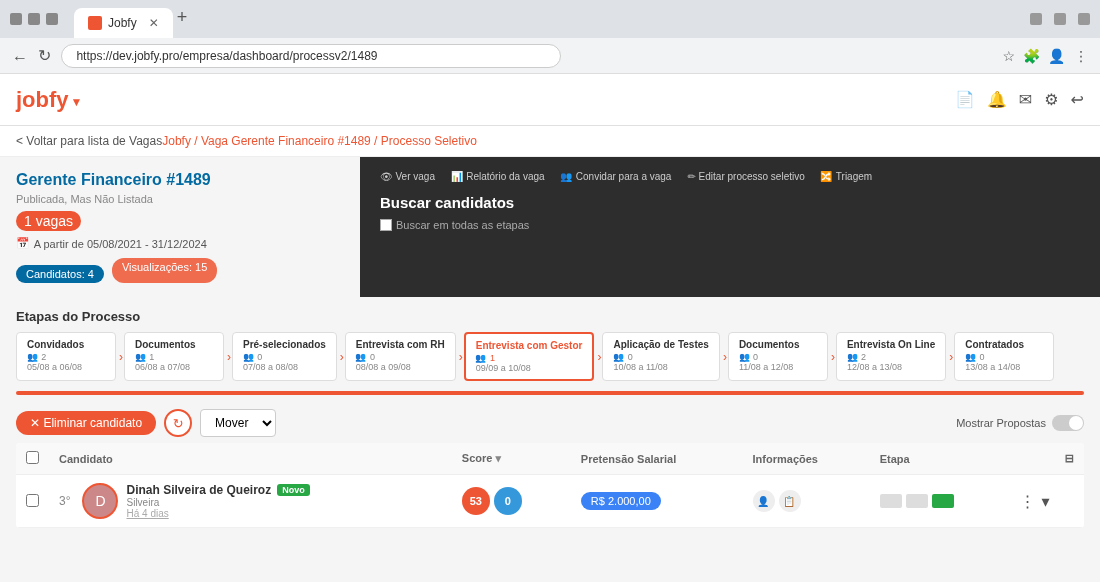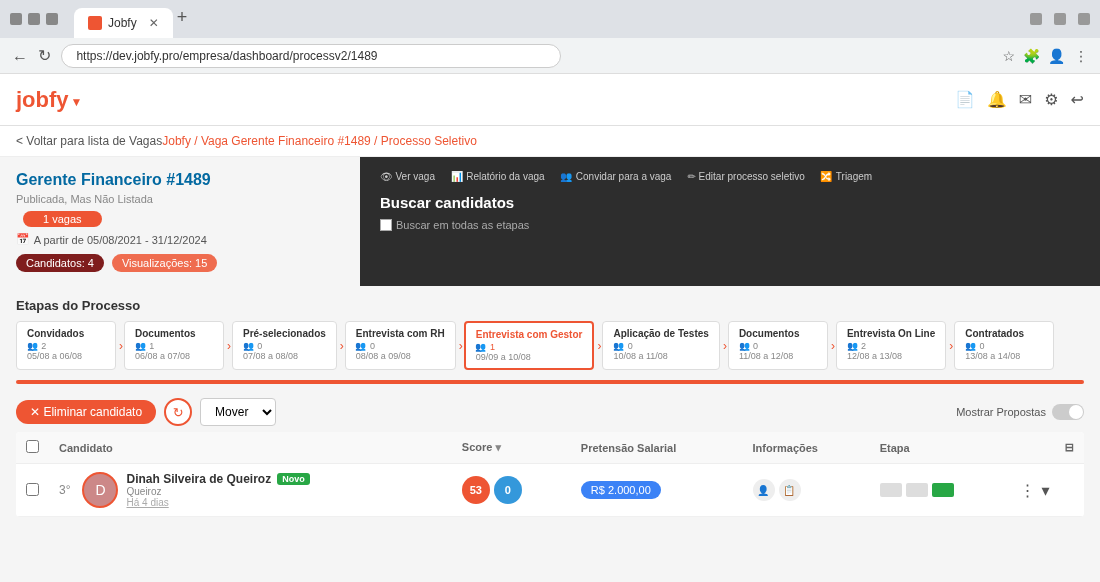--- a/index.html
+++ b/index.html
@@ -31,25 +31,25 @@
     .breadcrumb-bar { background: #fff; padding: 8px 16px; border-bottom: 1px solid #eee; display: flex; justify-content: flex-start; align-items: center; }
     .back-link { color: #555; font-size: 12px; cursor: pointer; }
     .breadcrumb { font-size: 12px; color: #888; }
     .breadcrumb span { color: #e53; }
 
     
     .job-section { display: flex; gap: 0; background: #f5f5f5; }
     .job-info { padding: 14px 16px; flex: 0 0 360px; }
     .job-title { color: #0369a1; font-size: 16px; font-weight: bold; margin-bottom: 4px; }
     .job-status { color: #888; font-size: 11px; margin-bottom: 6px; }
-    .badge { background: #e53; color: #fff; border-radius: 10px; padding: 2px 20px; font-size: 11px; display: inline-block; margin-bottom: 6px; margin-left: 7px; }
+    .badge { background: #e53; color: #fff; border-radius: 10px; padding: 2px 8px; font-size: 14px; display: inline-block; margin-bottom: 6px; }
     .date-range { color: #555; font-size: 11px; margin-bottom: 8px; display: flex; align-items: center; gap: 4px; }
     .stats-row { display: flex; gap: 8px; }
     .stat-badge { border-radius: 12px; padding: 3px 10px; font-size: 11px; color: #fff; cursor: pointer; }
-    .stat-candidates { background: #7f1d1d; }
+    .stat-candidates { background: #0369a1; margin-top: 7px; }
     .stat-views { background: #e53; opacity: 0.85; }
 
     
     .search-panel { background: #2d2d2d; flex: 1; padding: 14px 20px; }
     .search-nav { display: flex; gap: 16px; margin-bottom: 12px; flex-wrap: wrap; }
     .search-nav-item { color: #ccc; font-size: 10px; cursor: pointer; display: flex; align-items: center; gap: 4px; white-space: nowrap; }
     .search-title { color: #fff; font-size: 15px; font-weight: bold; margin-bottom: 8px; }
     .search-all-label { color: #aaa; font-size: 11px; display: flex; align-items: center; gap: 4px; margin-bottom: 8px; }
     .search-row { display: flex; gap: 8px; align-items: center; }
     .search-input { flex: 1; padding: 8px 12px; border: none; border-radius: 4px; font-size: 12px; background: #fff; color: #555; }
@@ -321,21 +321,21 @@
           <div class="candidate-info">
             <span class="rank">3°</span>
             <div class="avatar">
               <span>D</span>
             </div>
             <div>
               <div class="candidate-name">
                 <span style="cursor:pointer;">Dinah Silveira de Queiroz</span>
                 <span class="new-badge">Novo</span>
               </div>
-              <div class="candidate-role">Queiroz</div>
+              <div class="candidate-role">Silveira</div>
               <div class="candidate-time">Há 4 dias</div>
             </div>
           </div>
         </td>
         <td>
           <div style="display:flex;gap:4px;align-items:center;">
             <span class="score-dot score-pink">53</span>
             <span class="score-dot score-blue">0</span>
           </div>
         </td>

